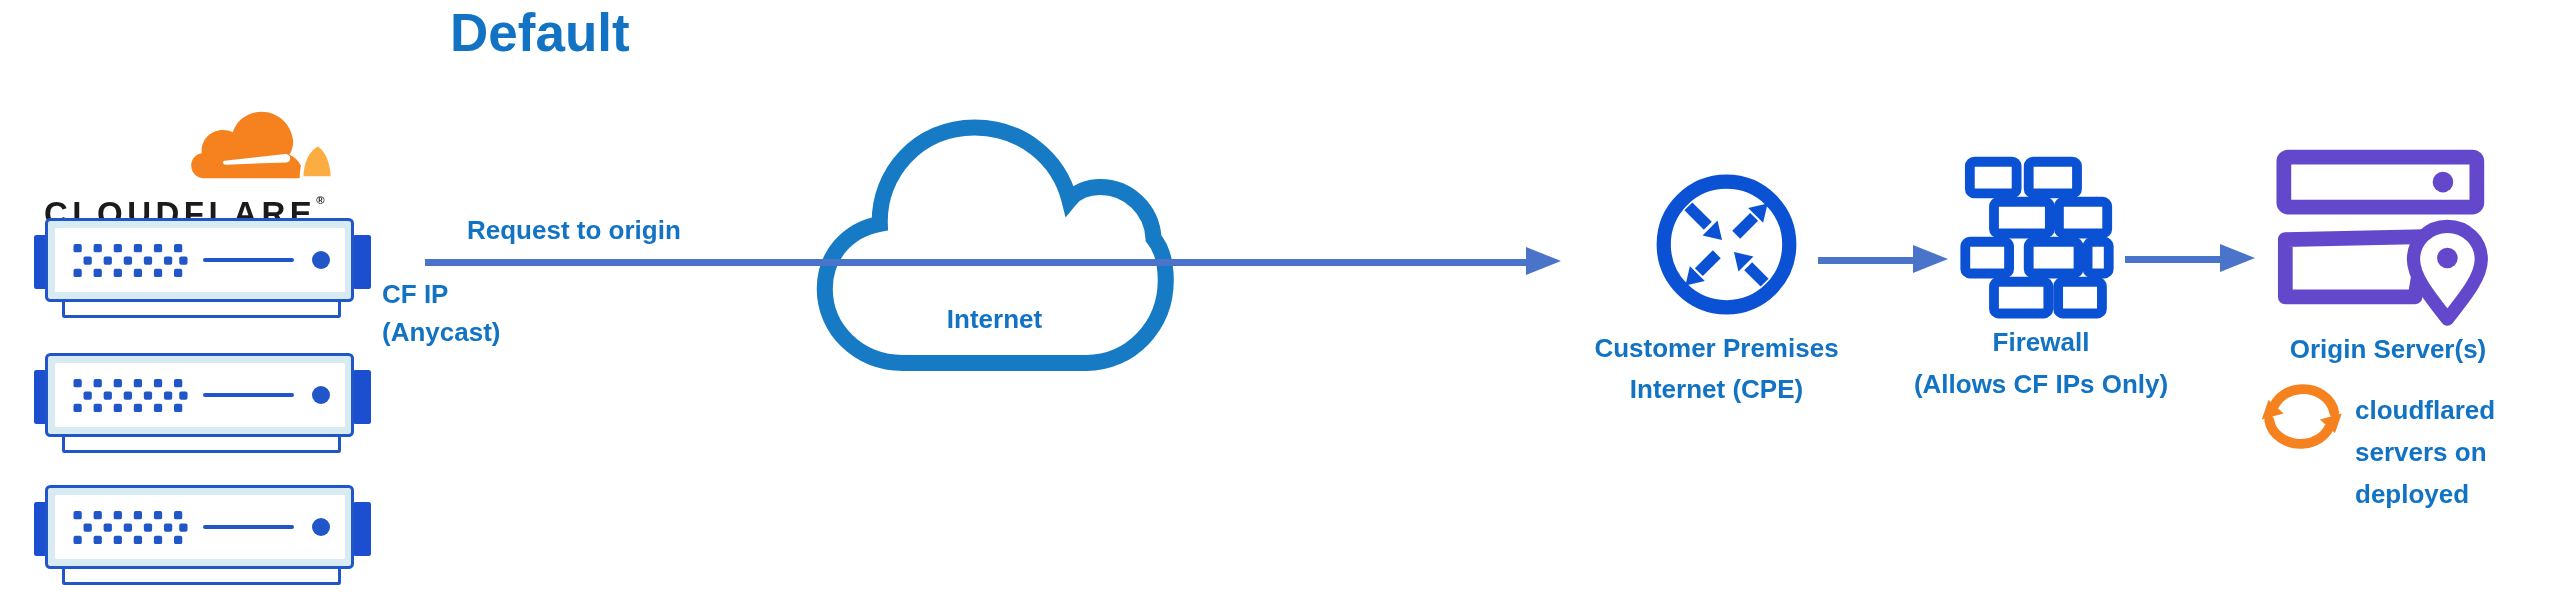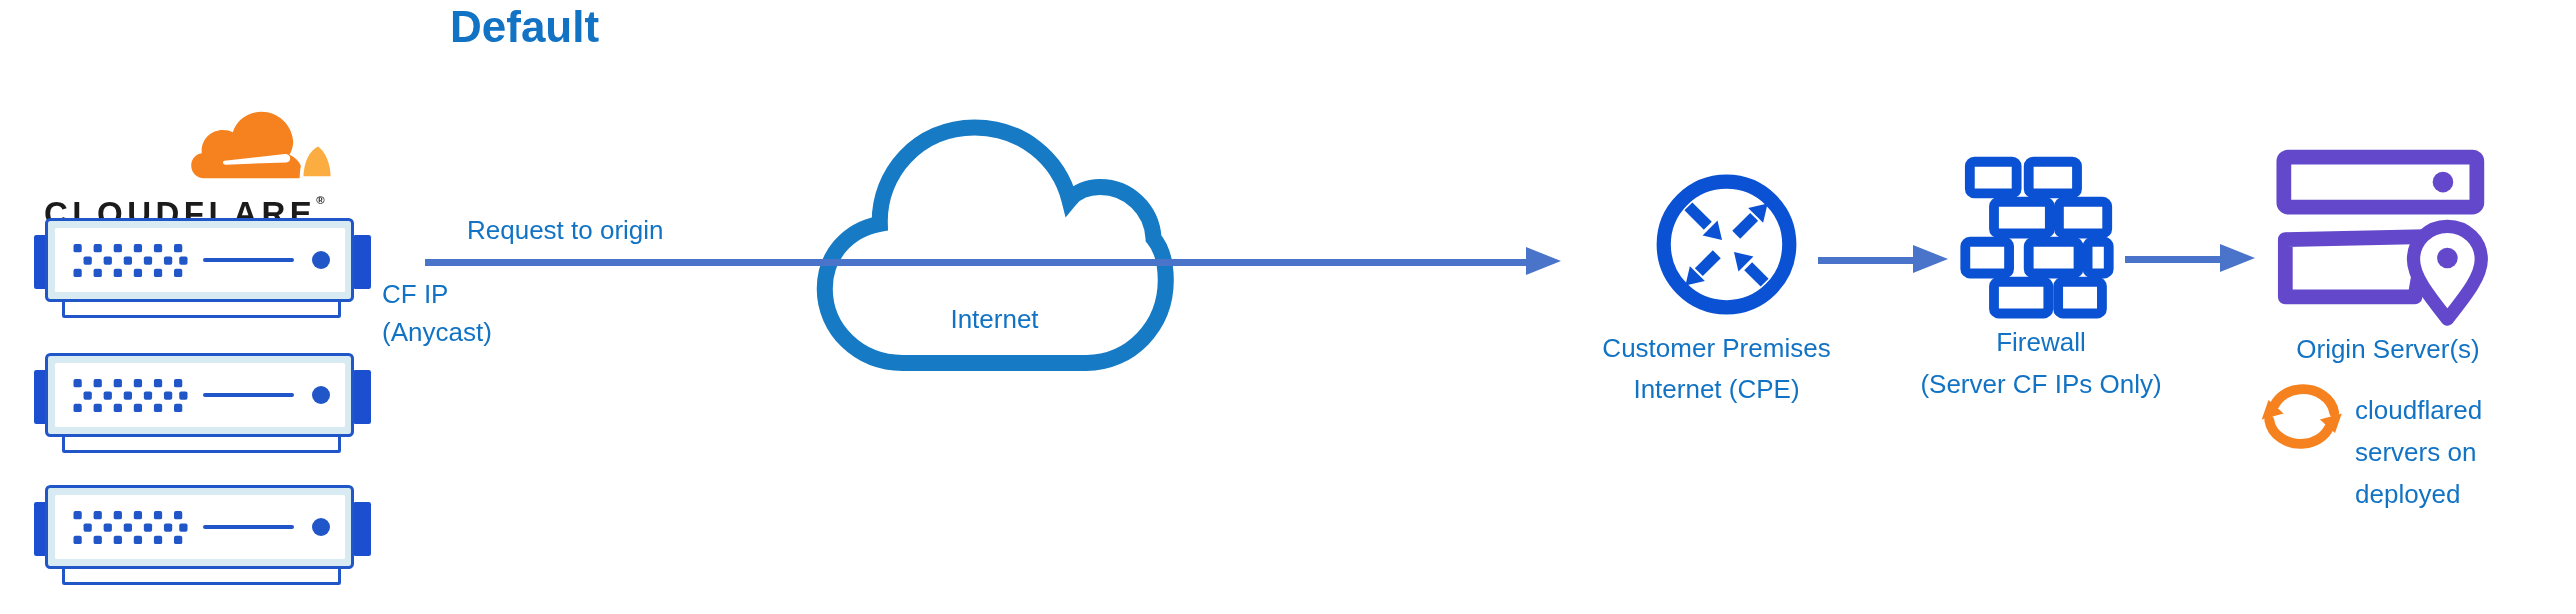--- a/index.html
+++ b/index.html
@@ -1,26 +1,26 @@
 <!DOCTYPE html>
 <html style="font-size:12px"><head>
 <meta charset="utf-8">
 <style>
   html,body{margin:0;padding:0;background:#ffffff;}
   #canvas{
     position:relative;width:2576px;height:614px;background:#ffffff;overflow:hidden;
     font-family:"Liberation Sans",sans-serif;
   }
   .abs{position:absolute;}
-  .lbl{position:absolute;color:#1273C4;font-size:26px;line-height:1.3;white-space:nowrap;}
+  .lbl{position:absolute;color:#1273C4;font-size:26px;line-height:1.3;white-space:nowrap;font-weight:bold;}
   .lbl .ln{display:block;}
   .center{text-align:center;}
 
   
-  #title{position:absolute;left:450px;top:1.5px;font-size:44px;font-weight:600;color:#1273C4;text-align:right;}
+  #title{position:absolute;left:450px;top:1.5px;font-size:53px;font-weight:600;color:#1273C4;text-align:right;}
 
   
   #wordmark{position:absolute;left:44px;top:182px;width:318px;font-size:33px;font-weight:700;
     letter-spacing:4.5px;color:#1b1b1b;white-space:nowrap;margin-top:12px;}
   #wordmark sup{font-size:11.4px;letter-spacing:0;vertical-align:21px;}
 
   
   .flowline{position:absolute;height:6.8px;background:#4A74C9;}
   .flowhead{position:absolute;width:0;height:0;border-top:14.4px solid transparent;
     border-bottom:14.4px solid transparent;border-left:35px solid #4A74C9;}
@@ -196,21 +196,21 @@
         <rect x="135" y="63" width="64" height="42" rx="6"></rect>
       <rect x="11" y="116" width="58" height="42" rx="6"></rect>
         <rect x="95" y="116" width="66" height="42" rx="6"></rect>
         <rect x="173" y="116" width="28" height="42" rx="6"></rect>
       <rect x="49" y="169" width="72" height="42" rx="6"></rect>
         <rect x="134" y="169" width="58" height="42" rx="6"></rect>
     </g>
   </svg>
   <div class="lbl center" style="left:1852px;top:321px;width:378px;line-height:42px;">
     <span class="ln">Firewall</span>
-    <span class="ln">(Server CF IPs Only)</span>
+    <span class="ln">(Allows CF IPs Only)</span>
   </div>
 
   <div class="flowline" style="left:2125px;top:256px;width:97px;"></div>
   <div class="flowhead" style="left:2220px;top:244px;"></div>
 
   <svg class="abs" style="left:2275px;top:148px;" width="221" height="186" viewBox="0 0 300 252">
     <rect x="12" y="12" width="262" height="68" rx="6" fill="#ffffff" stroke="#6448CB" stroke-width="20"></rect>
     <circle cx="228" cy="46" r="14" fill="#6448CB"></circle>
     <path d="M14 124 L204 120 L190 202 L14 202 Z" fill="#ffffff" stroke="#6448CB" stroke-width="20" stroke-linejoin="round"></path>
     <path d="M234 106 C208 106 188 126 188 151 C188 174 208 199 234 232 C260 199 280 174 280 151 C280 126 260 106 234 106 Z" fill="#ffffff" stroke="#6448CB" stroke-width="18" stroke-linejoin="round"></path>

